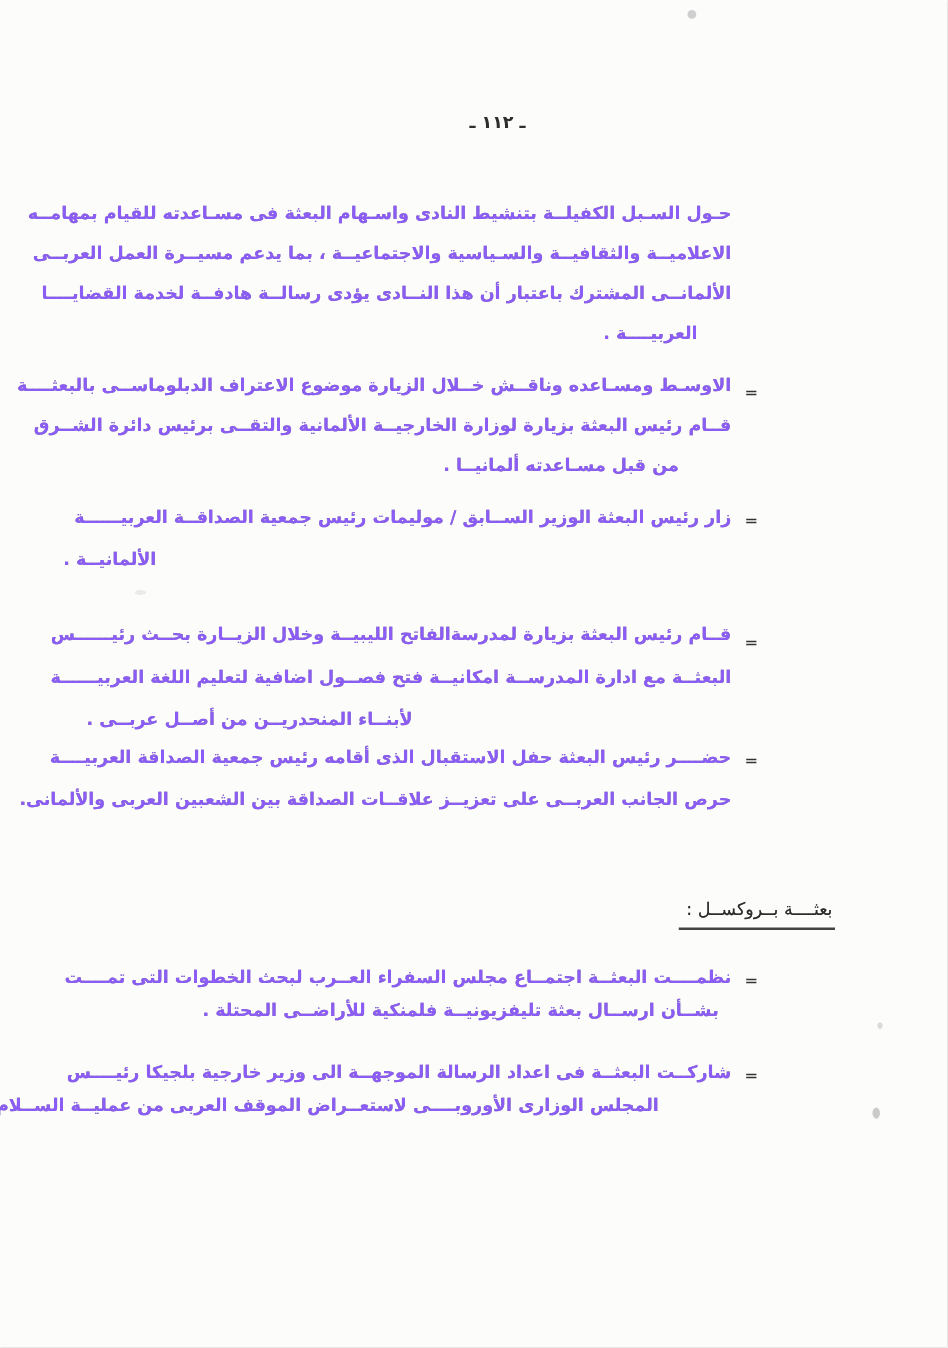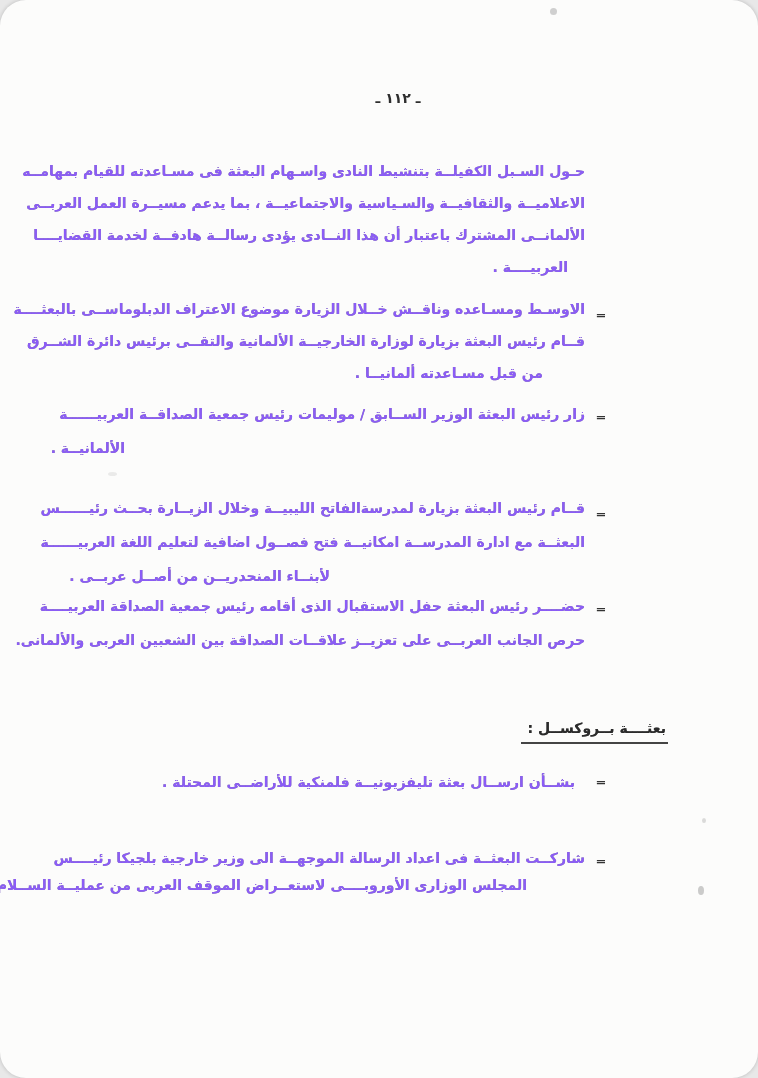--- a/index.html
+++ b/index.html
@@ -6,21 +6,20 @@
   .page{
     position:relative;
     width:758px;height:1078px;
     margin:0 auto;
     background:#fcfcfb;
     font-family:"DejaVu Sans",sans-serif;
     color:#262626;
     direction:rtl;
     overflow:hidden;
     box-shadow:0 0 4px rgba(0,0,0,.2);
-    border-radius:26px;
   }
   .pageno{
     position:absolute;top:90px;left:350px;width:96px;
     text-align:center;font-size:14px;font-weight:bold;
     letter-spacing:1px;color:#2e2e2e;white-space:nowrap;
   }
   .para{position:absolute;display:flex;direction:rtl;}
   .para .marker{
     width:32px;flex:0 0 32px;text-align:center;
     font-size:13px;font-weight:bold;color:#333;
@@ -29,29 +28,29 @@
   .lines{width:512px;flex:0 0 512px;}
   .line{
     font-size:14px;font-weight:bold;text-align:right;
     white-space:nowrap;color:#8b5cf6;
     text-shadow:0 0 .4px rgba(40,40,40,.55);
   }
   .lh32 .line,.lh32 .marker{line-height:32px;}
   .lh34 .line,.lh34 .marker{line-height:34px;}
   .lh27 .line,.lh27 .marker{line-height:27px;}
   
-  .ind-a{margin-left:0;margin-right:17px;}
+  .ind-a{margin-left:0;margin-right:27px;}
   .ind-b{margin-right:42px;}
   .ind-c{margin-right:460px;}
   .ind-d{margin-right:255px;}
   .ind-e{margin-right:10px;}
   .ind-f{margin-right:58px;}
   .heading{
     position:absolute;top:720px;right:90px;
-    font-size:14px;font-weight:bold;color:#2b2b2b;
+    font-size:14px;font-weight:normal;color:#2b2b2b;
     padding:0 2px 6px 6px;
     border-bottom:2px solid #444;
     white-space:nowrap;
     text-shadow:0 0 .4px rgba(40,40,40,.55);
   }
   .speck{position:absolute;background:#9a9a9a;border-radius:50%;}
   .speck.s1{top:8px;left:550px;width:7px;height:7px;opacity:.45;}
   .speck.s2{top:818px;left:702px;width:4px;height:5px;opacity:.35;}
   .speck.s3{top:886px;left:698px;width:6px;height:9px;opacity:.5;}
   .speck.s4{top:472px;left:108px;width:9px;height:4px;opacity:.18;}
@@ -104,20 +103,21 @@
       <div class="line">حضــــر  رئيس البعثة حفل الاستقبال الذى أقامه رئيس جمعية الصداقة العربيــــة</div>
       <div class="line">حرص الجانب العربــى على تعزيــز علاقــات الصداقة بين الشعبين العربى والألمانى.</div>
     </div>
   </div>
 
   <div class="heading">بعثــــة بــروكســل :</div>
 
   <div class="para lh27" style="top:769px;right:141px;">
     <span class="marker">=</span>
     <div class="lines">
+      <div class="line">نظمــــت البعثــة  اجتمــاع مجلس السفراء  العــرب لبحث الخطوات التى تمــــت</div>
       <div class="line ind-e">بشــأن ارســال بعثة تليفزيونيــة فلمنكية للأراضــى المحتلة .</div>
     </div>
   </div>
 
   <div class="para lh27" style="top:845px;right:141px;">
     <span class="marker">=</span>
     <div class="lines">
       <div class="line">شاركــت البعثــة  فى اعداد الرسالة الموجهــة الى وزير خارجية بلجيكا رئيــــس</div>
       <div class="line ind-f">المجلس الوزارى الأوروبــــى  لاستعــراض الموقف العربى من عمليــة الســلام.</div>
     </div>

